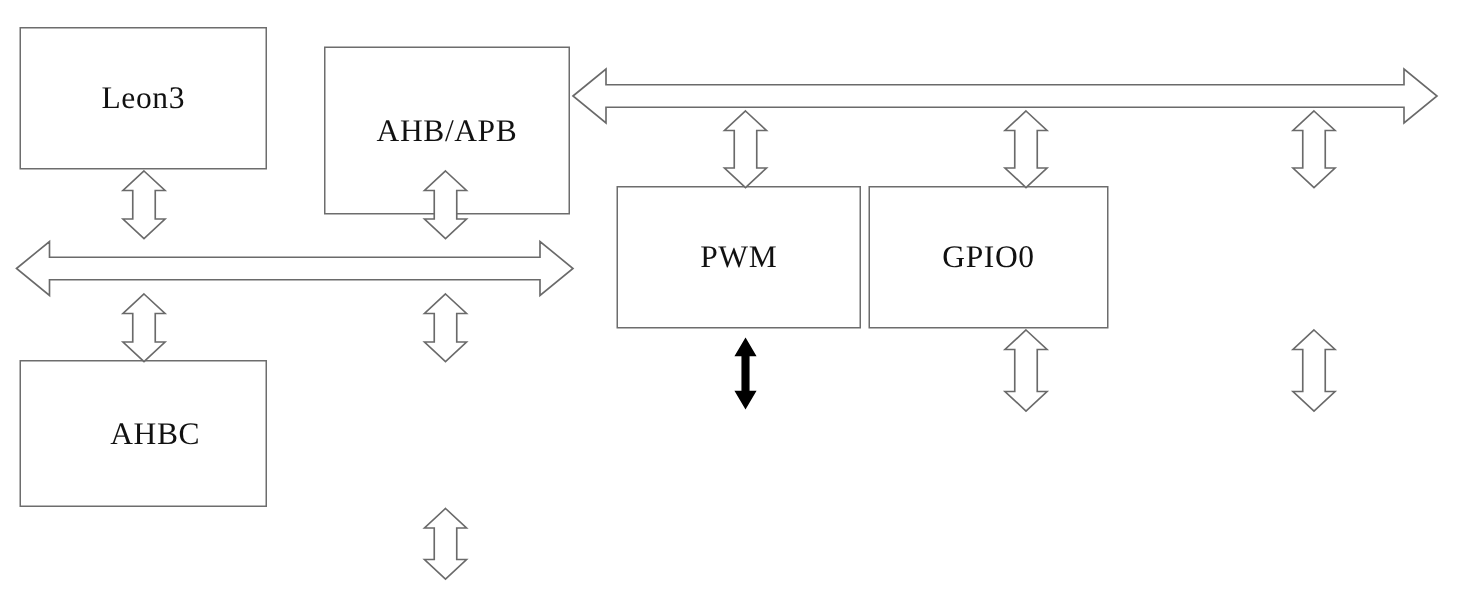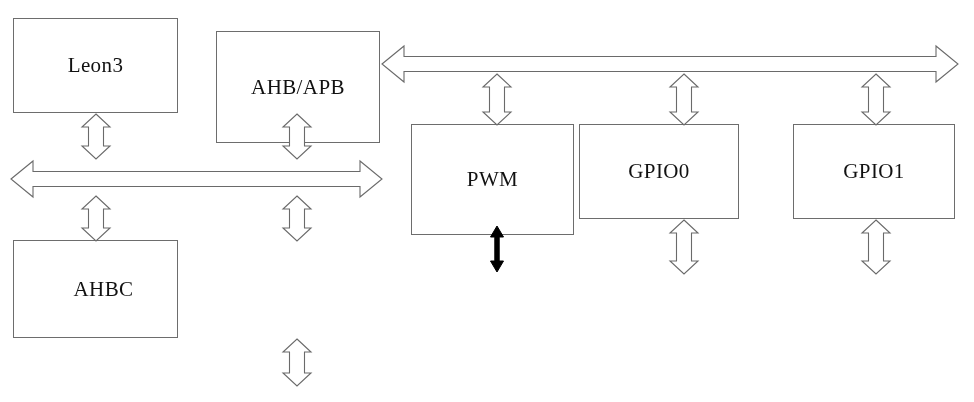--- a/index.html
+++ b/index.html
@@ -68,31 +68,28 @@
 
   <div class="block" style="left: 216px; top: 18px; width: 164px; height: 112px; margin-top: 13px;">
     <span class="block-label">AHB/APB</span>
   </div>
 
   <div class="block" style="left: 13px; top: 240px; width: 165px; height: 98px; padding-left: 16px;">
     <span class="block-label">AHBC</span>
   </div>
 
 
-  <div class="block" style="left: 411px; top: 124px; width: 163px; height: 111px;">
+  <div class="block" style="left: 411px; top: 124px; width: 163px; height: 95px;">
     <span class="block-label">PWM</span>
   </div>
 
   <div class="block" style="left: 579px; top: 124px; width: 160px; height: 95px;">
     <span class="block-label">GPIO0</span>
   </div>
 
-  <div class="block" style="left: 793px; top: 124px; width: 162px; height: 95px;">
-    <span class="block-label">GPIO1</span>
-  </div>
 
   <div class="arrow-layer">
     <svg id="arrow-svg" width="974" height="402" viewBox="0 0 974 402">
         <polygon points="382.00,64.00 404.00,46.00 404.00,56.50 936.00,56.50 936.00,46.00 958.00,64.00 936.00,82.00 936.00,71.50 404.00,71.50 404.00,82.00" class="hollow"></polygon>
         <polygon points="11.00,179.00 33.00,161.00 33.00,171.50 360.00,171.50 360.00,161.00 382.00,179.00 360.00,197.00 360.00,186.50 33.00,186.50 33.00,197.00" class="hollow"></polygon>
         <polygon points="96.00,114.00 110.00,127.00 103.50,127.00 103.50,146.00 110.00,146.00 96.00,159.00 82.00,146.00 88.50,146.00 88.50,127.00 82.00,127.00" class="hollow"></polygon>
         <polygon points="297.00,114.00 311.00,127.00 304.50,127.00 304.50,146.00 311.00,146.00 297.00,159.00 283.00,146.00 289.50,146.00 289.50,127.00 283.00,127.00" class="hollow"></polygon>
         <polygon points="96.00,196.00 110.00,209.00 103.50,209.00 103.50,228.00 110.00,228.00 96.00,241.00 82.00,228.00 88.50,228.00 88.50,209.00 82.00,209.00" class="hollow"></polygon>
         <polygon points="297.00,196.00 311.00,209.00 304.50,209.00 304.50,228.00 311.00,228.00 297.00,241.00 283.00,228.00 289.50,228.00 289.50,209.00 283.00,209.00" class="hollow"></polygon>
         <polygon points="297.00,339.00 311.00,352.00 304.50,352.00 304.50,373.00 311.00,373.00 297.00,386.00 283.00,373.00 289.50,373.00 289.50,352.00 283.00,352.00" class="hollow"></polygon>

